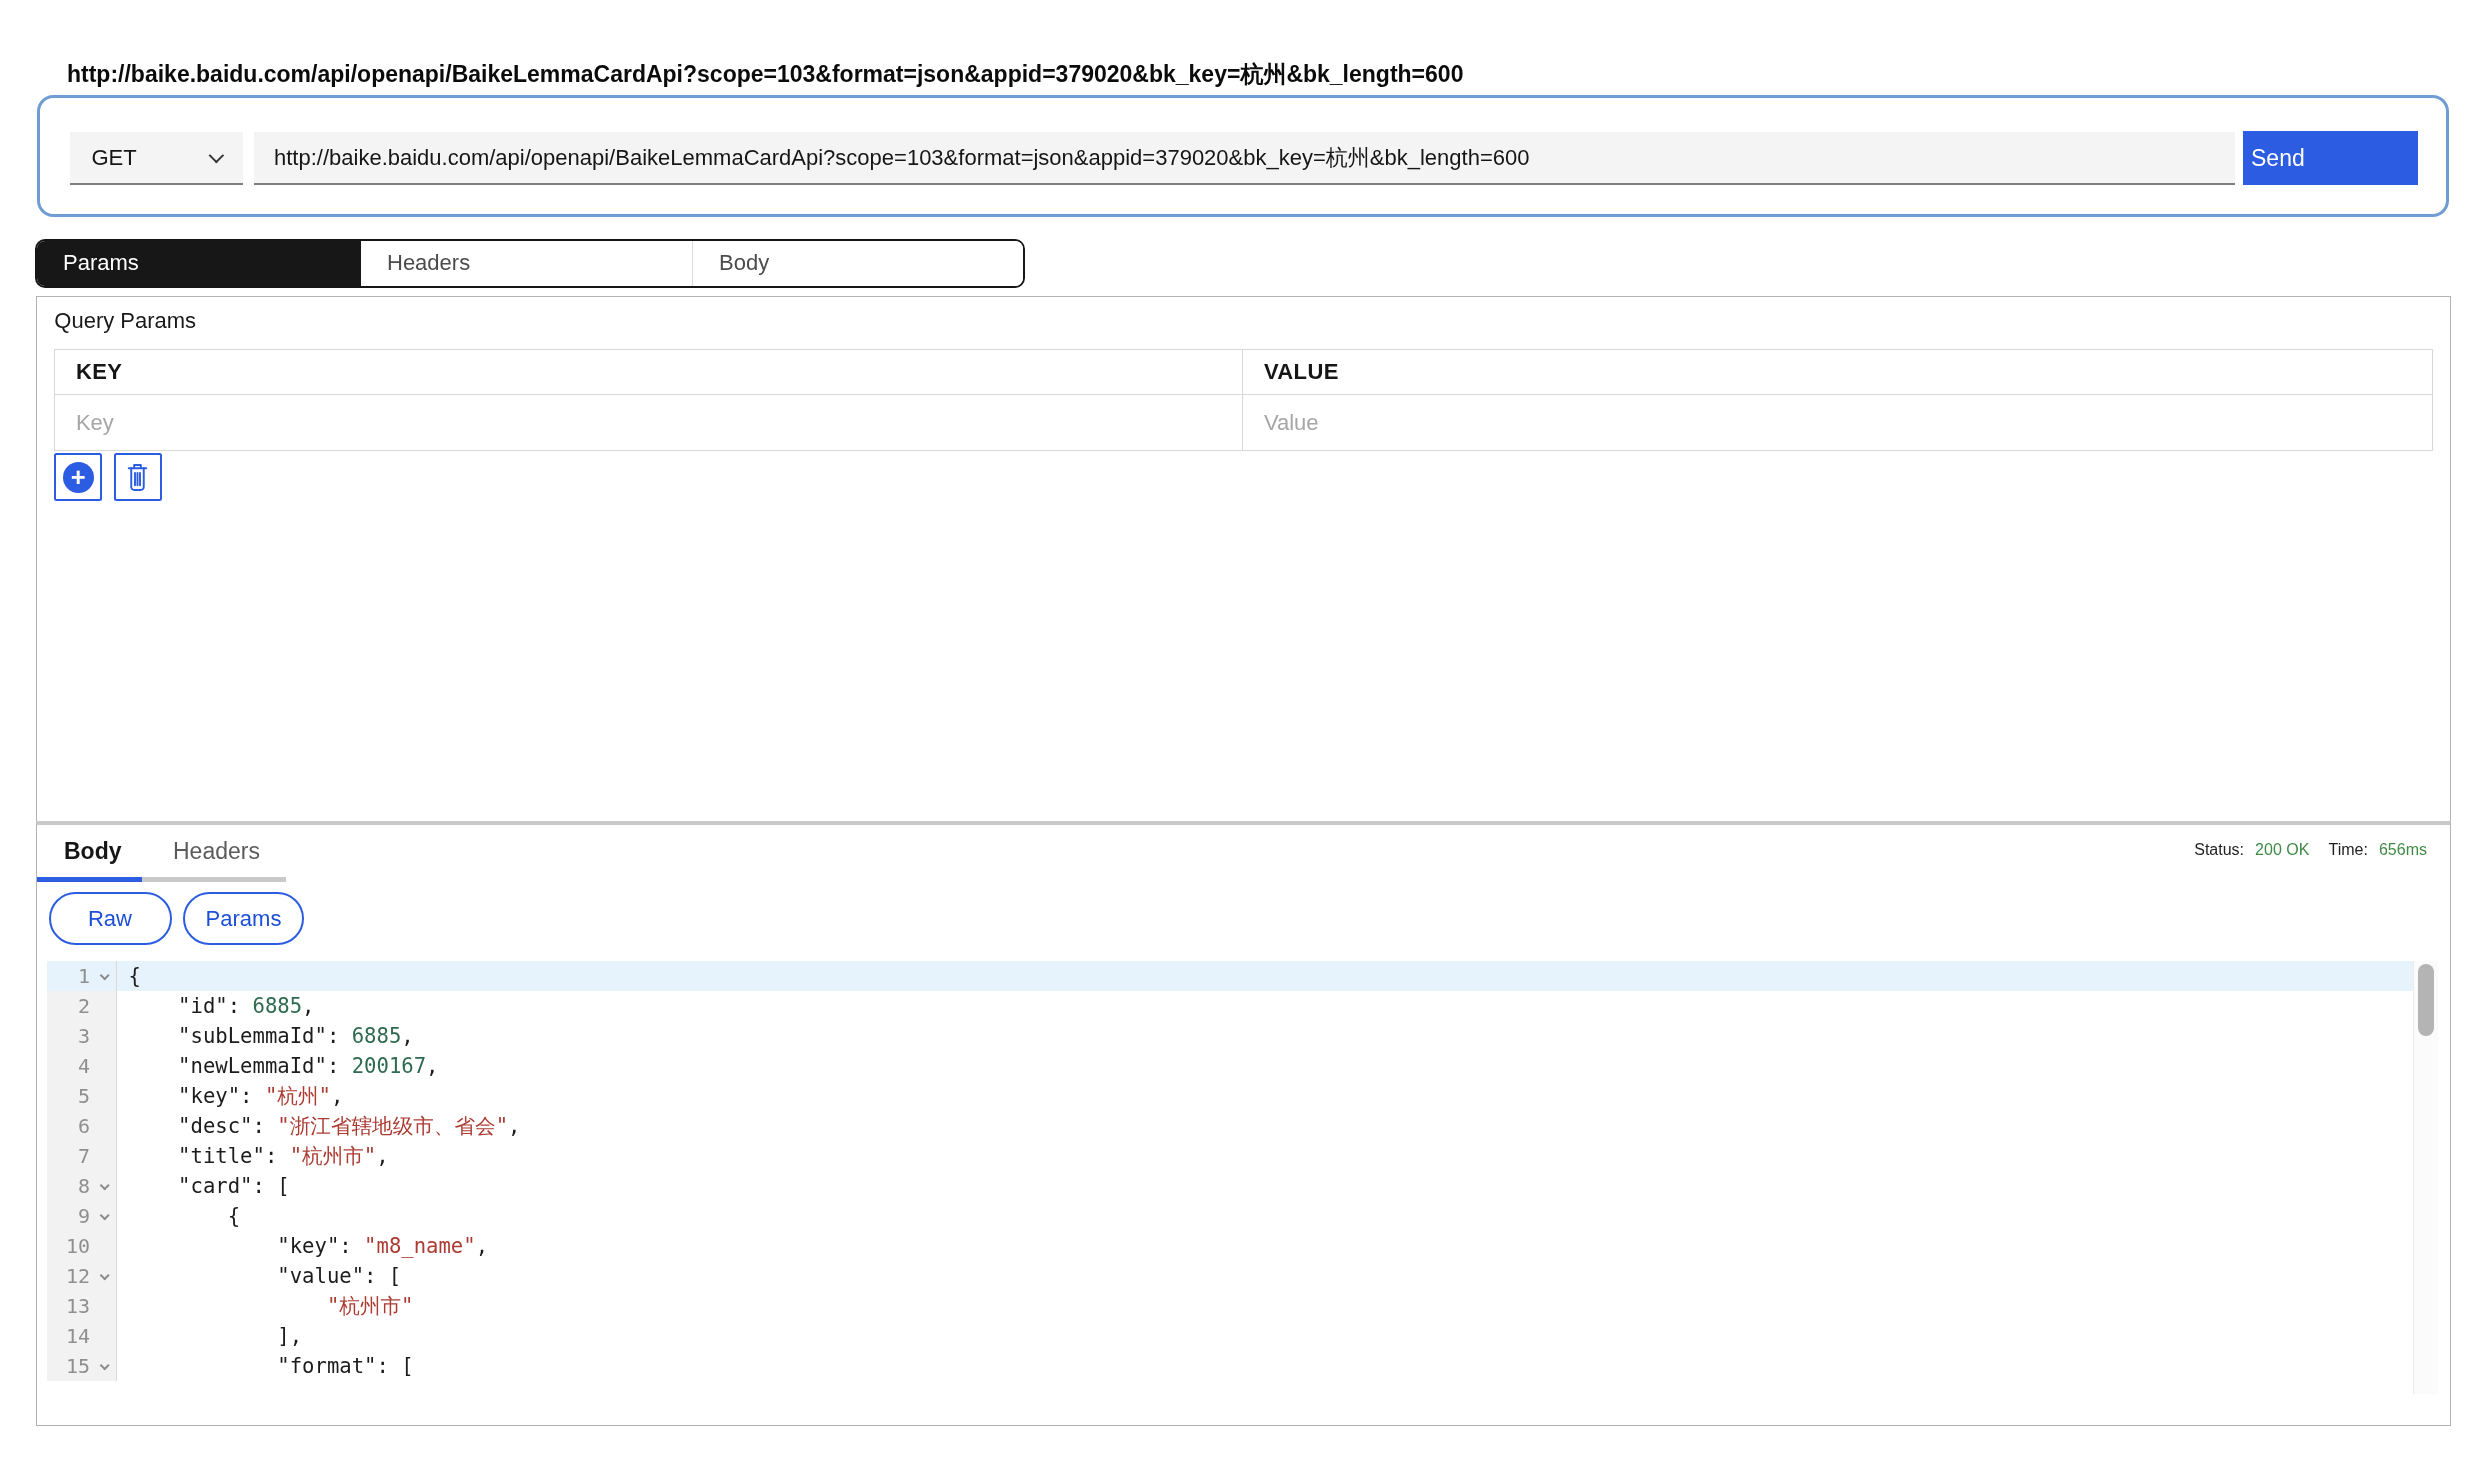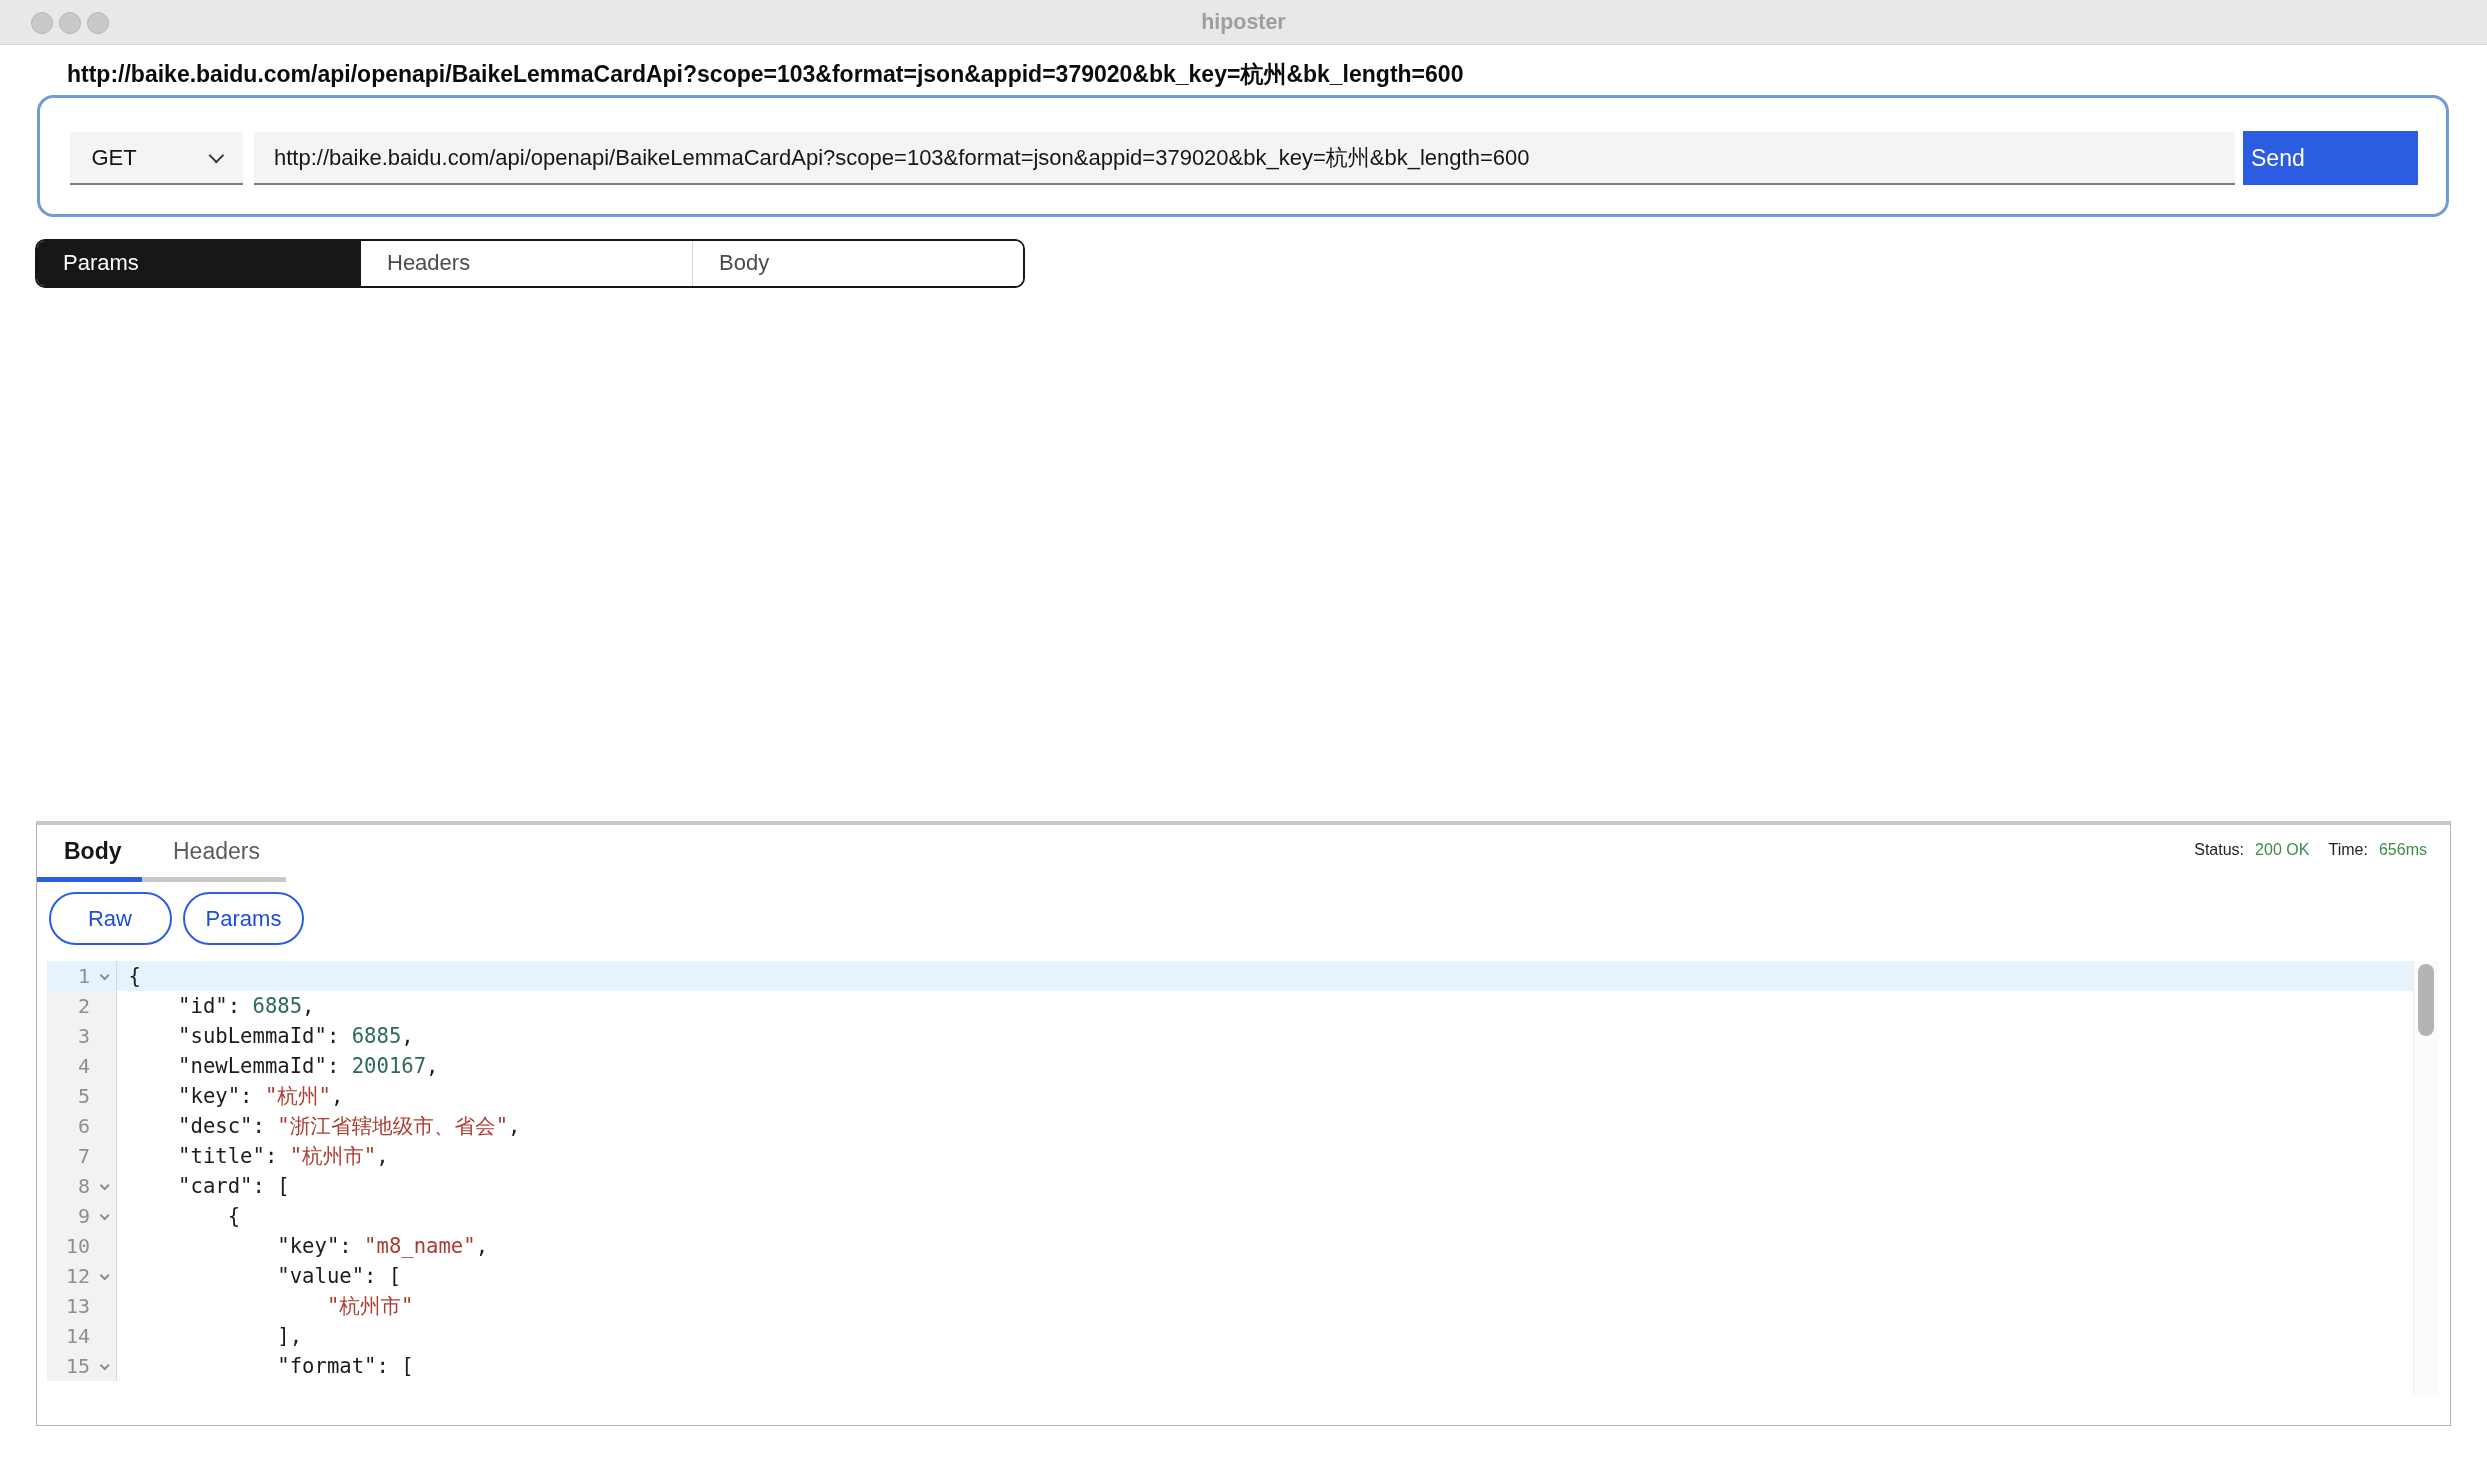--- a/index.html
+++ b/index.html
@@ -103,46 +103,64 @@
   .code-scrollbar { position:absolute; right:0; top:0; width:25px; height:433px;
                     background:#fbfbfb; border-left:0.8px solid #ececec; }
   .code-scrollbar .thumb { position:absolute; top:3.3px; left:4.1px; width:16.4px; height:72px;
                            background:#b4b4b4; border-radius:8.2px; }
 </style>
 </head>
 <body>
 
 <div class="app">
 
-  <div class="titlebar">
-    <div class="lights">
-      <span class="light"></span>
-      <span class="light"></span>
-      <span class="light"></span>
-    </div>
-    <div class="win-title">hiposter</div>
-  </div>
 
   <div class="url-heading">http://baike.baidu.com/api/openapi/BaikeLemmaCardApi?scope=103&amp;format=json&amp;appid=379020&amp;bk_key=杭州&amp;bk_length=600</div>
 
   <div class="request-box">
     <div class="method-select">
       <span class="mval">GET</span>
       <span class="chev"></span>
     </div>
     <input class="url-input" type="text" value="http://baike.baidu.com/api/openapi/BaikeLemmaCardApi?scope=103&amp;format=json&amp;appid=379020&amp;bk_key=杭州&amp;bk_length=600" style="">
     <button class="send-btn">Send</button>
   </div>
 
   <div class="req-tabs">
     <div class="req-tab t0 active">Params</div>
     <div class="req-tab t1">Headers</div>
     <div class="req-tab t2">Body</div>
   </div>
 
+  <div class="params-panel">
+    <div class="qp-title">Query Params</div>
+    <div class="qp-table">
+      <div class="qp-hrow">
+        <div class="qp-hcell key">KEY</div>
+        <div class="qp-hcell">VALUE</div>
+      </div>
+      <div class="qp-row">
+        <input class="qp-input key" type="text" placeholder="Key" style="">
+        <input class="qp-input val" type="text" placeholder="Value" style="">
+      </div>
+    </div>
+    <div class="qp-actions">
+      <button class="icon-btn">
+        <span class="plus-circle">+</span>
+      </button>
+      <button class="icon-btn">
+        <svg width="25" height="30" viewBox="0 0 30 36" fill="none" stroke="#2b5ce2" stroke-width="2.3" stroke-linecap="round" stroke-linejoin="round">
+          <path d="M11 7 V3.5 H19 V7"></path>
+          <path d="M4.5 7.5 H25.5"></path>
+          <path d="M7.5 7.5 V30 a3.5 3.5 0 0 0 3.5 3.5 h8 a3.5 3.5 0 0 0 3.5 -3.5 V7.5"></path>
+          <path d="M12 13 V28 M15 13 V28 M18 13 V28"></path>
+        </svg>
+      </button>
+    </div>
+  </div>
 
   <div class="response-panel">
     <div class="resp-tabs">
       <div class="resp-tab active">Body</div>
       <div class="resp-tab inactive">Headers</div>
     </div>
     <div class="status-line">
       <span>Status:</span><span class="sp"></span>
       <span class="s-val">200 OK</span><span class="gap"></span>
       <span>Time:</span><span class="sp"></span>

